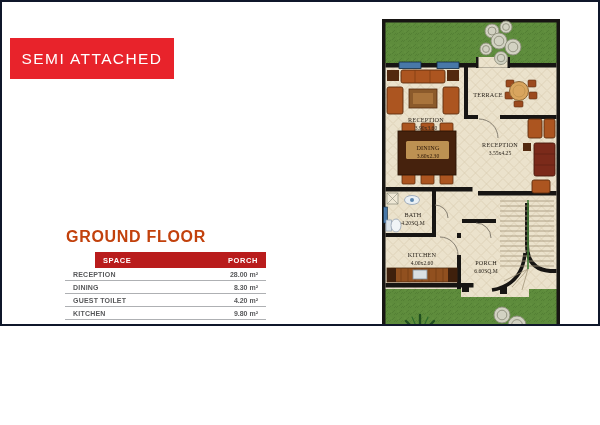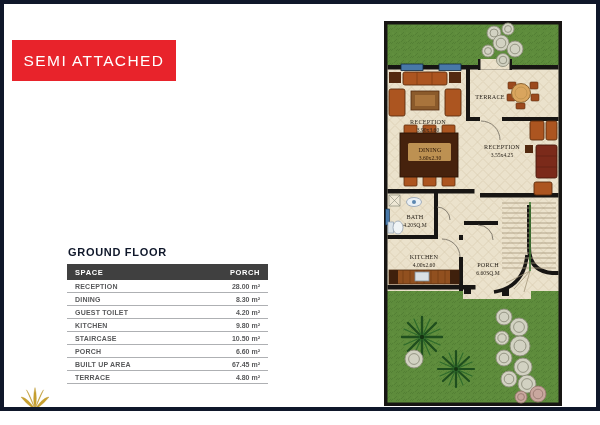--- a/index.html
+++ b/index.html
@@ -1,34 +1,34 @@
 <!DOCTYPE html>
 <html><head>
 <meta charset="utf-8">
 <style>
   html,body{margin:0;padding:0;background:#fff;}
   .page{
-    position:relative;width:600px;height:411px;background:#ffffff;
+    position:relative;width:600px;height:326px;background:#ffffff;
     font-family:"Liberation Sans",sans-serif;overflow:hidden;
-    border:4px solid #0f172a;box-sizing:border-box;
+    border:2px solid #0f172a;box-sizing:border-box;
   }
   
   .title-box{
     position:absolute;left:8px;top:36px;width:164px;height:41px;
     background:#E8232B;color:#fff;display:flex;align-items:center;justify-content:center;
     font-size:15.5px;font-weight:500;letter-spacing:1.4px;
   }
   
   .gf{position:absolute;left:63px;top:226px;width:201px;}
-  .gf-heading{font-size:11px;font-weight:800;color:#0f172a;letter-spacing:.7px;margin:16px 0 6px 1px;}
+  .gf-heading{font-size:16px;font-weight:800;color:#c2410c;letter-spacing:.7px;margin:0 0 6px 1px;}
   .gf-table{width:100%;font-size:7px;color:#58595B;}
   .gf-thead{
     display:flex;justify-content:space-between;align-items:center;
-    background:#404040;color:#fff;height:16px;padding:0 8px;
-    font-size:7.5px;font-weight:700;letter-spacing:.6px;
+    background:#b91c1c;color:#fff;height:16px;padding:0 8px;
+    font-size:7.5px;font-weight:700;letter-spacing:.6px;margin-left:30px;
   }
   .gf-row{
     display:flex;justify-content:space-between;align-items:center;
     height:12px;padding:0 8px;border-bottom:1px solid #aeb0b3;
   }
   .gf-row .space{font-weight:700;letter-spacing:.2px;}
   .gf-row .area{font-weight:600;}
   
   .logo{position:absolute;left:13px;top:380px;width:36px;height:34px;}
   

